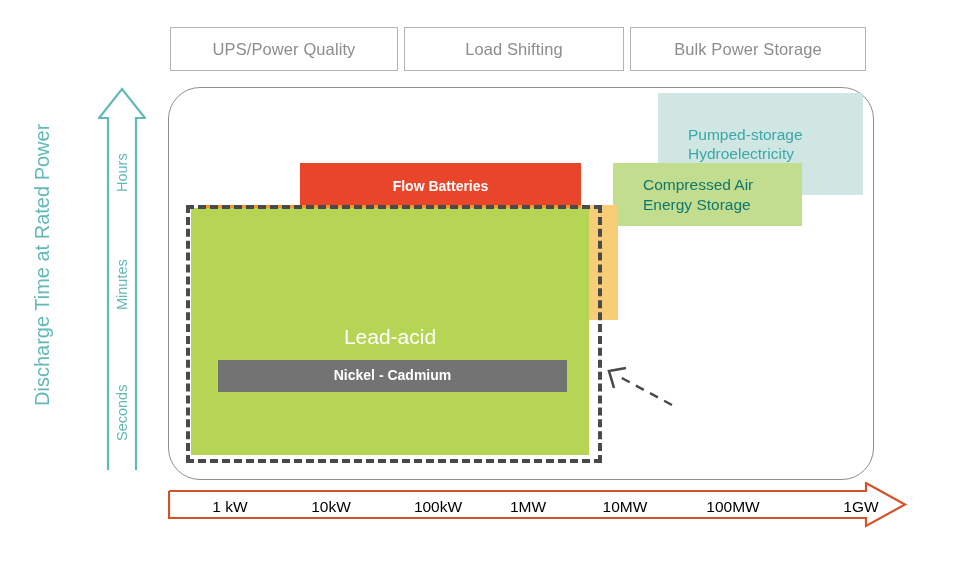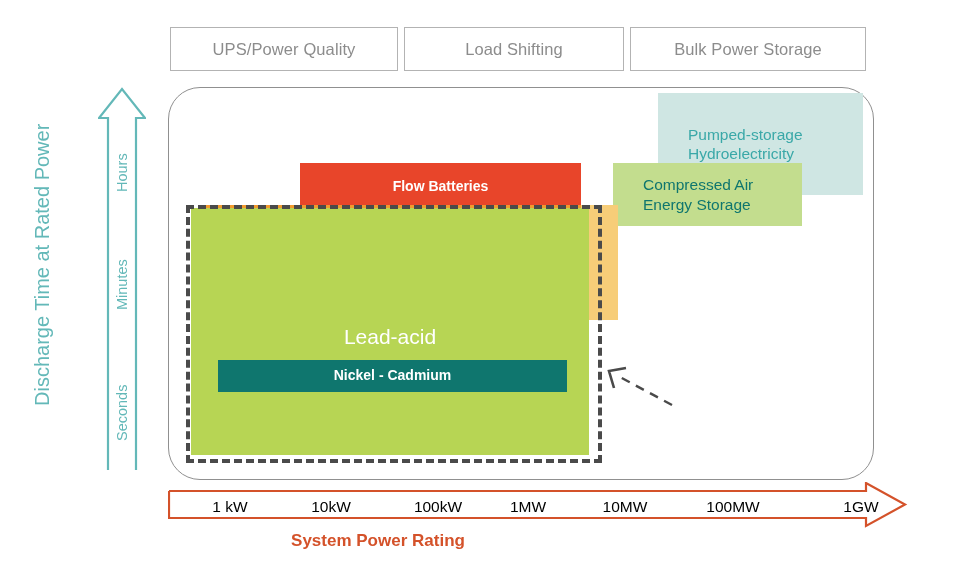--- a/index.html
+++ b/index.html
@@ -143,21 +143,21 @@
 Hydroelectricity</div>
       <div class="tech plain" style="left: 613px; top: 163px; width: 189px; height: 63px; background: rgb(195, 221, 142); color: #0f766e; justify-content: flex-start; padding-left: 30px; box-sizing: border-box; text-align: left; font-size: 15.5px;">Compressed Air
 Energy Storage</div>
       <div class="tech" style="left: 300px; top: 163px; width: 281px; height: 47px; background: rgb(232, 69, 42); color: rgb(255, 255, 255);">Flow Batteries</div>
       <div class="tech plain" style="left: 581px; top: 205px; width: 37px; height: 115px; background: rgb(247, 205, 120); color: rgb(255, 255, 255);"></div>
       <div class="tech plain" style="left: 199px; top: 205px; width: 382px; height: 10px; background: rgb(242, 154, 46); color: rgb(255, 255, 255);"></div>
       <div class="tech big" style="left: 214px; top: 214px; width: 367px; height: 107px; background: rgb(227, 196, 31); color: rgb(255, 255, 255); align-items: center; justify-content: flex-start; padding-left: 22px; box-sizing: border-box;">Li-ion</div>
       <div class="tech" style="left: 365px; top: 231px; width: 208px; height: 26px; background: rgb(163, 155, 124); color: rgb(255, 255, 255);">Sodium-Sulphur</div>
       <div class="tech" style="left: 310px; top: 270px; width: 262px; height: 28px; background: rgb(142, 210, 216); color: rgb(255, 255, 255);">Sodium - Nickel Chloride</div>
       <div class="tech big" style="left: 191px; top: 208px; width: 398px; height: 247px; background: rgb(183, 213, 84); color: rgb(255, 255, 255); align-items: flex-start; justify-content: center; padding-top: 116px; box-sizing: border-box;">Lead-acid</div>
-      <div class="tech" style="left: 218px; top: 360px; width: 349px; height: 32px; background: #0f766e; color: rgb(255, 255, 255);">Nickel - Cadmium</div>
+      <div class="tech" style="left: 218px; top: 360px; width: 349px; height: 32px; background: #737373; color: rgb(255, 255, 255);">Nickel - Cadmium</div>
     </div>
 
   <div id="dashbox" class="dashbox" style="left: 186px; top: 205px; width: 416px; height: 258px; border-color: rgb(74, 74, 74);"></div>
   <div class="nz-arrow">
     <svg width="110" height="60" viewBox="0 0 110 60" xmlns="http://www.w3.org/2000/svg">
       <line x1="76" y1="45" x2="22" y2="16" stroke="#4a4a4a" stroke-width="2.4" stroke-dasharray="9,7" stroke-linecap="butt"></line>
       <polyline points="30,8 13,11 18,28" fill="none" stroke="#4a4a4a" stroke-width="2.6"></polyline>
     </svg>
   </div>
 
@@ -168,15 +168,14 @@
   </div>
   <div id="xticks">
       <div class="xtick" style="left: 185px; width: 90px;">1 kW</div>
       <div class="xtick" style="left: 286px; width: 90px;">10kW</div>
       <div class="xtick" style="left: 393px; width: 90px;">100kW</div>
       <div class="xtick" style="left: 483px; width: 90px;">1MW</div>
       <div class="xtick" style="left: 580px; width: 90px;">10MW</div>
       <div class="xtick" style="left: 688px; width: 90px;">100MW</div>
       <div class="xtick" style="left: 816px; width: 90px;">1GW</div>
     </div>
-  <div class="xtitle">System Power Rating</div>
 
 </div>
 
 </body></html>

